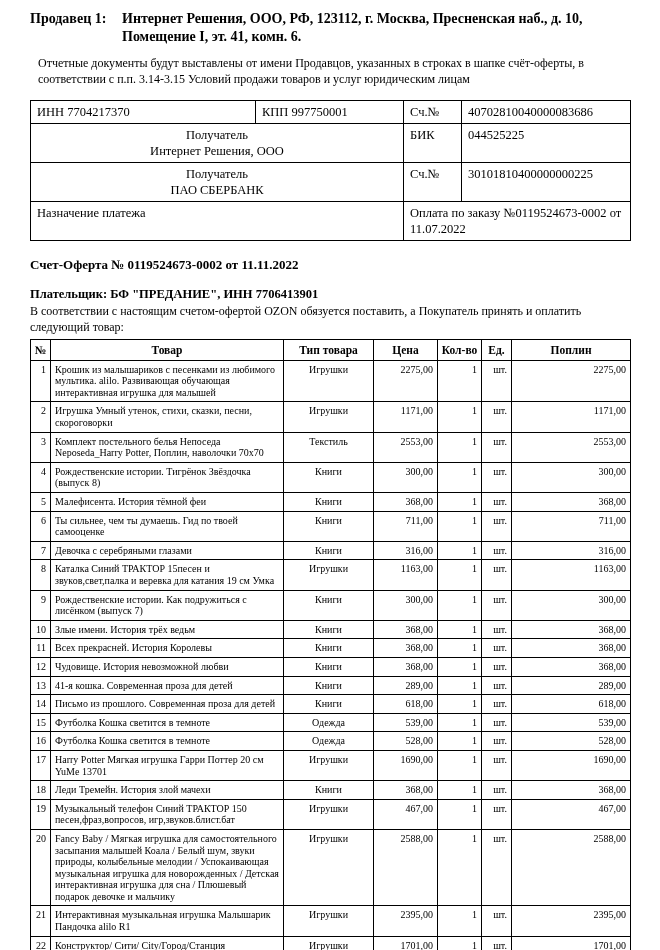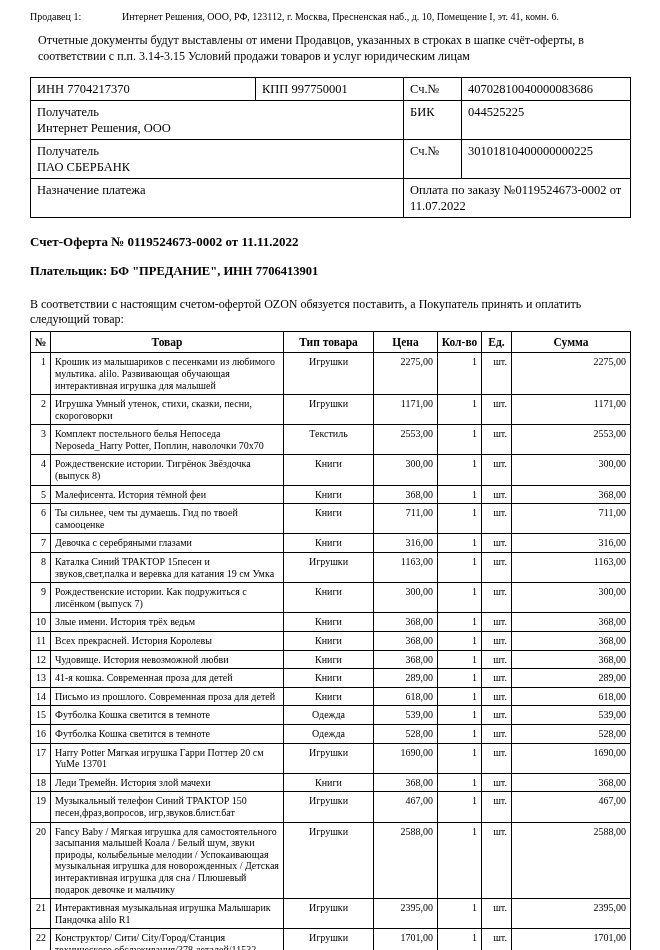--- a/index.html
+++ b/index.html
@@ -7,41 +7,41 @@
   body {
     width: 660px;
     height: 950px;
     background: #ffffff;
     color: #000000;
     font-family: "Liberation Serif", "DejaVu Serif", serif;
     overflow: hidden;
   }
   .page { padding: 10px 30px 0 30px; }
 
-  .seller-block { display: flex; font-weight: normal; font-size: 10px; line-height: 1.3; }
+  .seller-block { display: flex; font-weight: bold; font-size: 14px; line-height: 1.3; }
   .seller-label { flex: 0 0 92px; }
   .seller-address { flex: 1; }
 
   .note { font-size: 12px; line-height: 1.32; margin: 10px 0 0 8px; }
 
   table { border-collapse: collapse; width: 100%; table-layout: fixed; }
 
   .bank-table { margin-top: 12px; font-size: 12.5px; border-radius: 23px; }
   .bank-table td {
     border: 1px solid #000;
     padding: 3px 6px;
     vertical-align: top;
     line-height: 1.28;
     overflow: hidden;
   }
-  .bank-table .two-line div { display: block; }
+  .bank-table .two-line div { display: block; text-align: center; }
 
   .title { text-align: left; font-weight: bold; font-size: 13px; margin-top: 16px; }
   .payer { font-weight: bold; font-size: 12.5px; margin-top: 14px; }
-  .intro { font-size: 12px; line-height: 1.32; margin-top: 18px; }
+  .intro { font-size: 12px; line-height: 1.32; margin-top: 2px; }
 
   .items-table { margin-top: 3px; }
   .items-table th {
     border: 1px solid #000;
     font-size: 11.5px;
     font-weight: bold;
     padding: 4px 2px;
     text-align: center;
     vertical-align: middle;
   }
@@ -125,21 +125,21 @@
         <col style="width:119px">
     </colgroup>
     <thead>
       <tr>
         <th>№</th>
         <th>Товар</th>
         <th>Тип товара</th>
         <th>Цена</th>
         <th>Кол-во</th>
         <th>Ед.</th>
-        <th>Сумма</th>
+        <th>Поплин</th>
       </tr>
     </thead>
     <tbody>
   <tr>
     <td class="c-num">1</td>
     <td class="c-name">Крошик из малышариков с песенками из любимого мультика. alilo. Развивающая обучающая интерактивная игрушка для малышей</td>
     <td class="c-type">Игрушки</td>
     <td class="c-price">2275,00</td>
     <td class="c-qty">1</td>
     <td class="c-unit">шт.</td>

